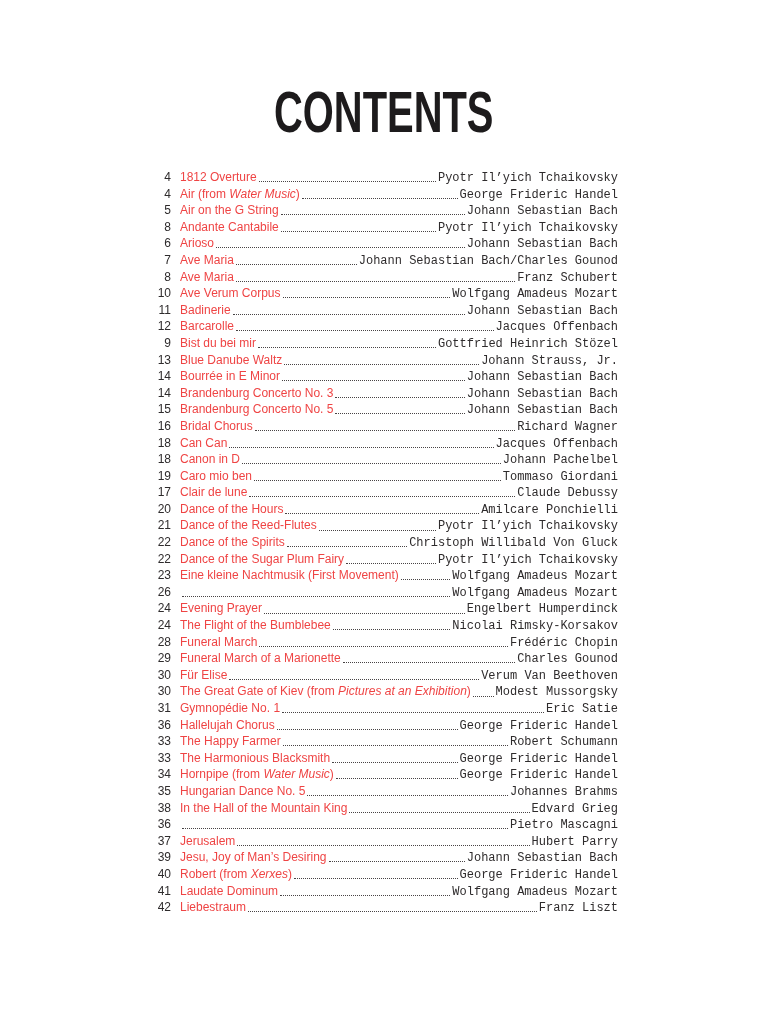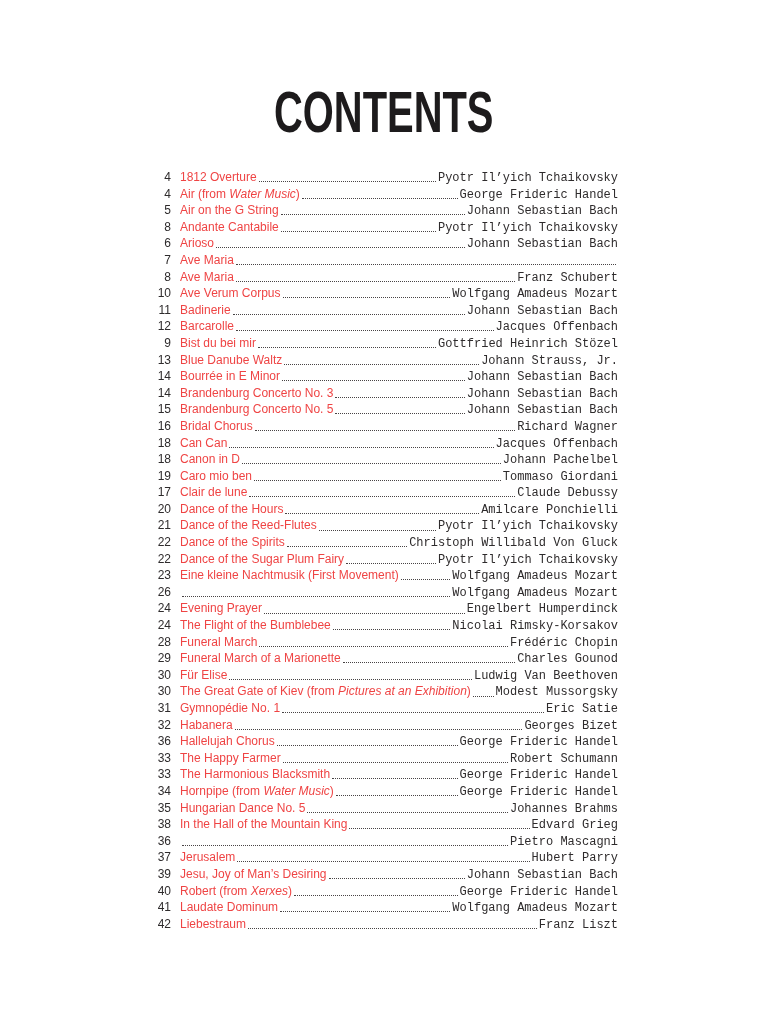--- a/index.html
+++ b/index.html
@@ -121,20 +121,21 @@
     <span class="num">6</span>
     <span class="song-title"><span>Arioso</span></span>
     <span class="dots"></span>
     <span class="composer">Johann Sebastian Bach</span>
   </div>
 
   <div class="row">
     <span class="num">7</span>
     <span class="song-title"><span>Ave Maria</span></span>
     <span class="dots"></span>
+    <span class="composer">Johann Sebastian Bach/Charles Gounod</span>
   </div>
 
   <div class="row">
     <span class="num">8</span>
     <span class="song-title"><span>Ave Maria</span></span>
     <span class="dots"></span>
     <span class="composer">Franz Schubert</span>
   </div>
 
   <div class="row">
@@ -295,43 +296,37 @@
     <span class="num">29</span>
     <span class="song-title"><span>Funeral March of a Marionette</span></span>
     <span class="dots"></span>
     <span class="composer">Charles Gounod</span>
   </div>
 
   <div class="row">
     <span class="num">30</span>
     <span class="song-title"><span>Für Elise</span></span>
     <span class="dots"></span>
-    <span class="composer">Ludwig Van Beethoven</span>
+    <span class="composer">Verum Van Beethoven</span>
   </div>
 
   <div class="row">
     <span class="num">30</span>
     <span class="song-title"><span>The Great Gate of Kiev (from </span><i>Pictures at an Exhibition</i><span>)</span></span>
     <span class="dots"></span>
     <span class="composer">Modest Mussorgsky</span>
   </div>
 
   <div class="row">
     <span class="num">31</span>
     <span class="song-title"><span>Gymnopédie No. 1</span></span>
     <span class="dots"></span>
     <span class="composer">Eric Satie</span>
   </div>
 
-  <div class="row">
-    <span class="num">32</span>
-    <span class="song-title"><span>Habanera</span></span>
-    <span class="dots"></span>
-    <span class="composer">Georges Bizet</span>
-  </div>
 
   <div class="row">
     <span class="num">36</span>
     <span class="song-title"><span>Hallelujah Chorus</span></span>
     <span class="dots"></span>
     <span class="composer">George Frideric Handel</span>
   </div>
 
   <div class="row">
     <span class="num">33</span>

